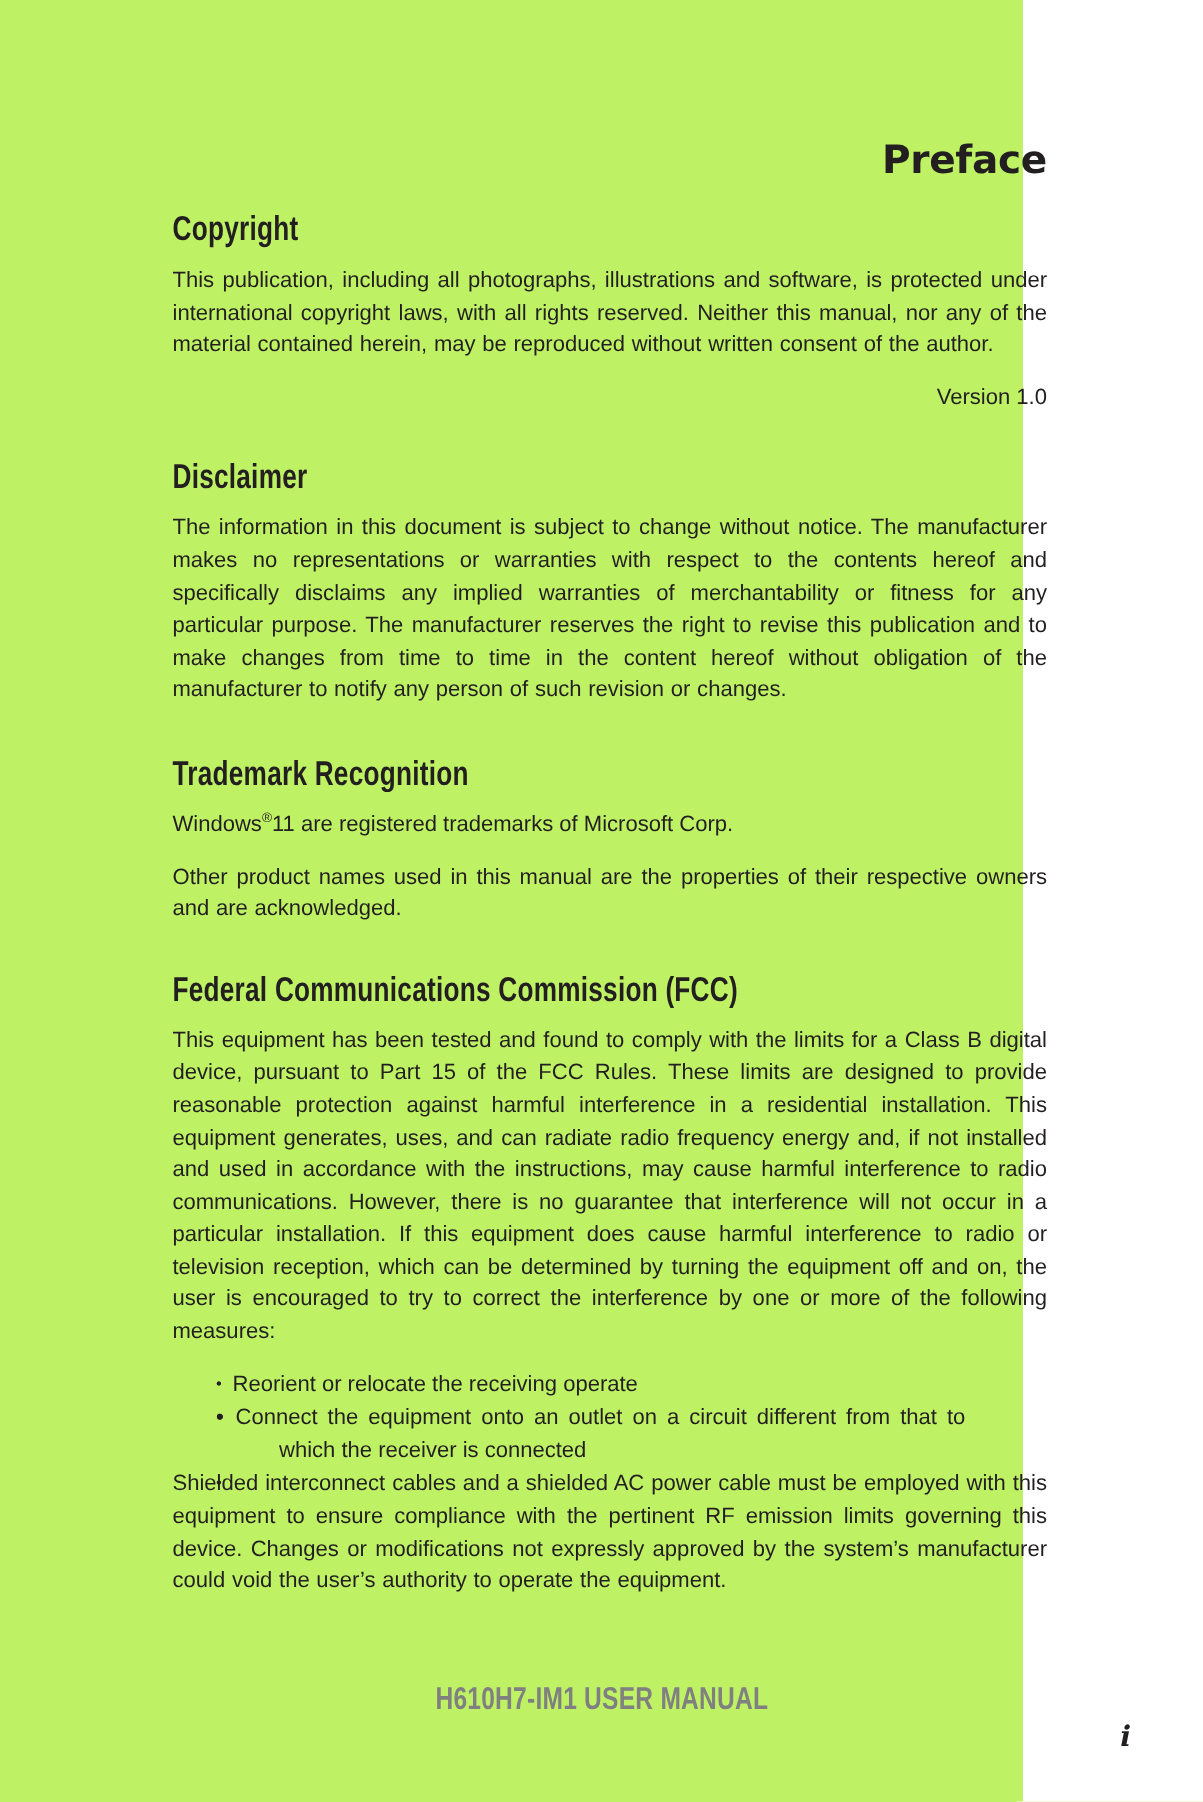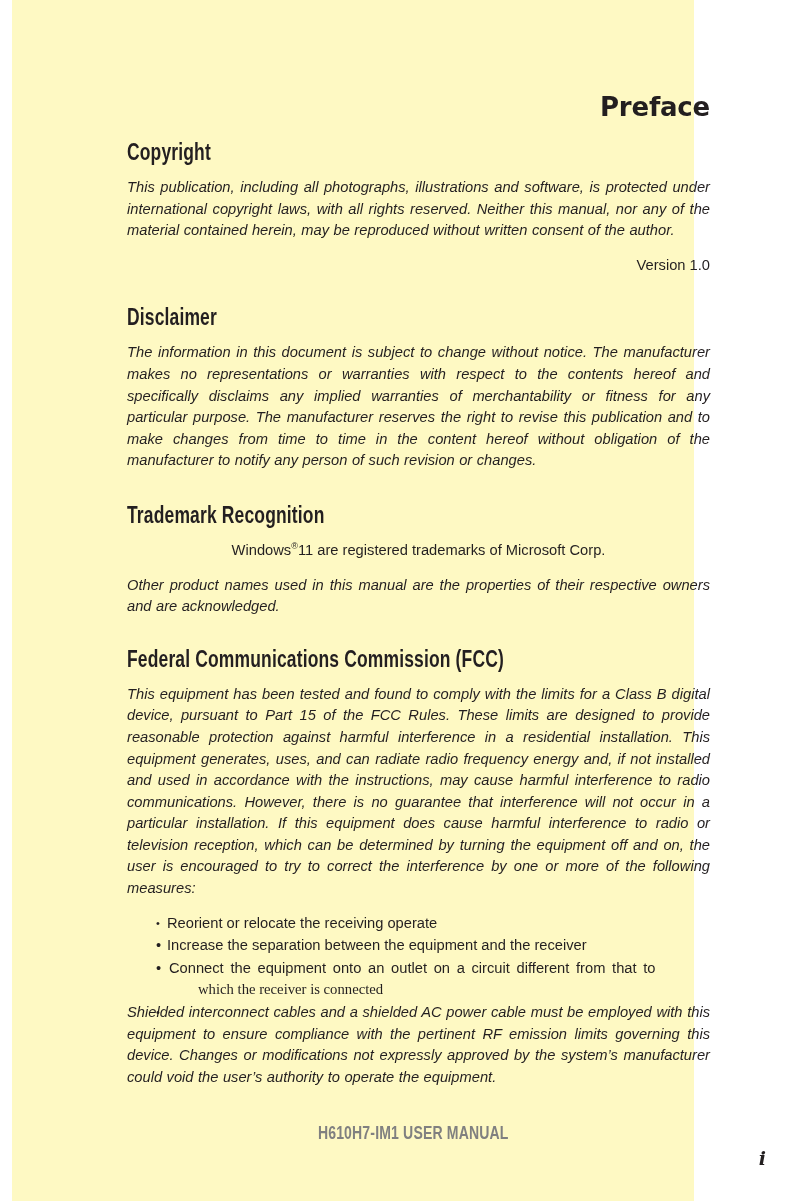--- a/index.html
+++ b/index.html
@@ -11,25 +11,25 @@
     width: 802px;
     height: 1201px;
     position: relative;
     font-family: "Liberation Sans", sans-serif;
     color: #231f20;
     overflow: hidden;
   }
 
   .page {
     position: absolute;
-    left: 12px;
+    left: 0;
     top: 0;
     width: 682px;
     height: 1201px;
-    background: #fef9c3;
+    background: #bef264;
   }
 
   
   .content {
     position: absolute;
     left: 115px;
     top: 92px;
     width: 583px;
   }
 
@@ -66,27 +66,26 @@
   p.body {
     margin: 0 0 13px 0;
     font-size: 14.7px;
     line-height: 21.6px;
     color: #231f20;
     text-align: justify;
     text-justify: inter-word;
   }
   p.body:last-child { margin-bottom: 0; }
 
-  p.tight { text-align: center; }
+  p.tight { text-align: left; }
 
   
   p.spread {
     text-align: justify;
     word-spacing: 0.4px;
-    font-style: italic;
   }
 
   .version-line {
     margin: 0;
     font-size: 14.7px;
     line-height: 21.6px;
     text-align: right;
   }
 
   
@@ -117,21 +116,20 @@
     text-align: justify;
     text-indent: 0;
   }
   ul.measures li.wrapped .li-text {
     display: block;
   }
   ul.measures li.wrapped .run-over {
     display: block;
     padding-left: 29px;
     text-align: left;
-    font-family: Liberation Serif, serif;
   }
   ul.measures li.wrapped .first-line {
     display: block;
     text-align: justify;
     word-spacing: 2.6px;
   }
 
   .after-list { margin-top: 19px; }
 
   
@@ -143,21 +141,21 @@
     height: 80px;
   }
   .footer-title {
     position: absolute;
     left: 0;
     top: 0;
     width: 802px;
     text-align: center;
     font-family: "Liberation Sans Narrow", "Liberation Sans", sans-serif;
     font-weight: bold;
-    font-size: 18px;
+    font-size: 21px;
     line-height: 30px;
     color: #808080;
     letter-spacing: 0.2px;
   }
   .footer-title span {
     display: inline-block;
     transform: scaleX(0.78);
   }
   .footer-page {
     position: absolute;
@@ -198,21 +196,21 @@
     <p class="body spread">Other product names used in this manual are the properties of their respective owners and are acknowledged.</p>
 
     <h2 class="section-heading sh-fcc">Federal Communications Commission (FCC)</h2>
     <p class="body spread">This equipment has been tested and found to comply with the limits for a Class B digital device, pursuant to Part 15 of the FCC Rules. These limits are designed to provide reasonable protection against harmful interference in a residential installation. This equipment generates, uses, and can radiate radio frequency energy and, if not installed and used in accordance with the instructions, may cause harmful interference to radio communications. However, there is no guarantee that interference will not occur in a particular installation. If this equipment does cause harmful interference to radio or television reception, which can be determined by turning the equipment off and on, the user is encouraged to try to correct the interference by one or more of the following measures:</p>
 
     <ul class="measures">
       <li class="small-dot">
         <span class="bullet">•</span><span class="li-text">Reorient or relocate the receiving operate</span>
       </li>
       <li>
-        <span class="bullet">•</span><span class="li-text">Increase the separation between the equipment and the receiver</span>
+        <span class="bullet">•</span>
       </li>
       <li class="wrapped">
         <span class="bullet">•</span>
         <span class="li-text">
           <span class="first-line">Connect the equipment onto an outlet on a circuit different from that to</span>
           <span class="run-over">which the receiver is connected</span>
         </span>
       </li>
       <li class="small-dot">
         <span class="bullet">•</span>

